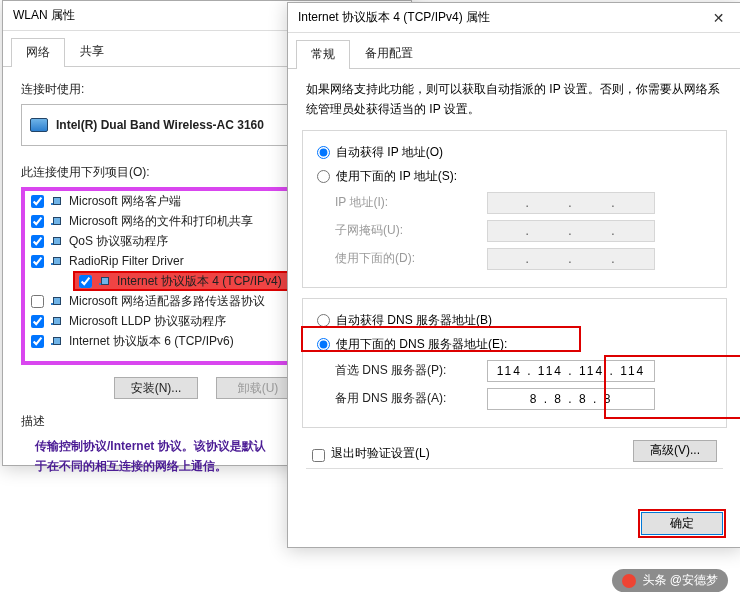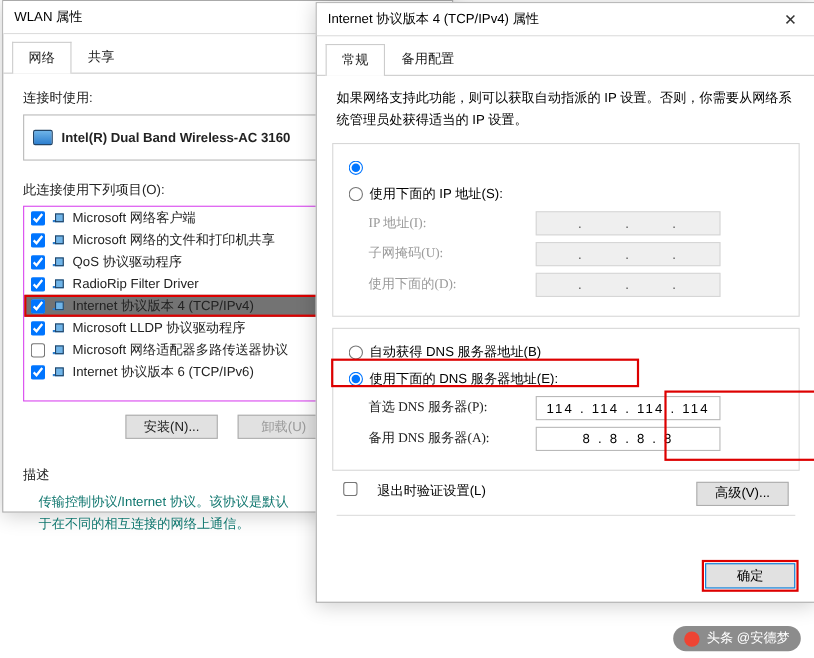--- a/index.html
+++ b/index.html
@@ -14,50 +14,50 @@
 
 
 .wlan { left: 2px; top: 0; width: 410px; height: 466px; }
 .tabbar { display: flex; padding: 6px 8px 0 8px; border-bottom: 1px solid #ccc; }
 .tab { padding: 5px 14px 6px; border: 1px solid transparent; border-bottom: none; font-size:12px; color:#222;}
 .tab.active { border-color: #ccc; background: #fff; position: relative; top: 1px; }
 .body { padding: 14px 18px 10px 18px; color:#222; font-size:12px;}
 .section-label { margin-bottom: 6px; }
 .adapter-box { border: 1px solid #b9b9b9; height: 42px; padding: 6px 8px; display: flex; align-items: center; background:#fff;font-weight:bold;}
 .adapter-icon { width: 18px; height: 14px; display:inline-block; margin-right:8px; background: linear-gradient(#6fb4e8,#2d7fcf); border:1px solid #246; border-radius:2px; }
-.item-list { border: 1px solid #d946ef; height: 178px; overflow-y: scroll; background:#fff; margin-top:6px; position:relative;}
+.item-list { border: 4px solid #d946ef; height: 178px; overflow-y: scroll; background:#fff; margin-top:6px; position:relative;}
 .item-row { display:flex; align-items:center; height:20px; padding:0 4px; font-size:12px;}
-.item-row.selected-hl { outline: 2px solid #dd0000; outline-offset:-2px; background:#737373; }
+.item-row.selected-hl { outline: 2px solid #dd0000; outline-offset:-2px; background:#ef4444;margin-left:48px; }
 .item-row input[type=checkbox]{ width:13px;height:13px;margin:0 5px 0 2px;}
 .net-icon { width:14px;height:12px; display:inline-block; margin-right:6px; position:relative;}
 .net-icon::before{content:"";position:absolute;left:2px;top:8px;width:10px;height:2px;background:#2d7fcf;}
 .net-icon::after{content:"";position:absolute;left:4px;top:2px;width:6px;height:6px;background:#6fb4e8;border:1px solid #246;}
 .btnrow{ display:flex; justify-content:center; gap:18px; margin-top:12px;}
 .winbutton{ min-width:84px; height:22px; border:1px solid #adadad; background:#e1e1e1; font-size:12px; display:flex;align-items:center;justify-content:center; padding:0 10px;}
 .winbutton.disabled{ color:#9a9a9a; }
-.desc-label{ margin-top:24px;}
-.desc-box{ color:#0f766e; font-size:12px; padding:6px 0 0 14px; line-height:1.7;}
+.desc-label{ margin-top:14px;}
+.desc-box{ color:#4c1d95; font-size:12px; padding:6px 0 0 14px; line-height:1.7;font-weight:bold;}
 .bottom-ok { position:absolute; bottom:8px; right:38px; }
 
 
 .ipv4 { left: 287px; top: 2px; width: 455px; height: 546px; }
 .groupbox{ border:1px solid #d7d7d7; margin:10px 14px; padding:10px 14px 14px;}
 .helptext{ font-size:12px; line-height:1.7; margin:10px 18px 8px 18px;}
 .radio-row{ display:flex; align-items:center; height:24px; font-size:12px;}
 .radio-row input{ margin:0 6px 0 0; width:13px;height:13px;}
 .field-row{ display:flex; align-items:center; height:28px;}
-.field-label{ width:170px; font-size:12px; color:#222; padding-left:18px;font-family:Liberation Serif, serif;}
+.field-label{ width:170px; font-size:12px; color:#222; padding-left:18px;}
 .field-label.disabled{ color:#9a9a9a;}
 .ip-input{ width:168px; height:22px; border:1px solid #b9b9b9; background:#fff; display:flex; align-items:center; justify-content:center; font-size:12px; letter-spacing:2px;}
 .ip-input.disabled{ background:#efefef; border-color:#d6d6d6; color:#777;}
 .ip-dots{ display:flex; width:100%; justify-content:space-evenly; color:#555;}
 .dns-group { position:relative;}
 .dns-hl1{ position:absolute; border:2px solid #dd0000; left:-2px; top:27px; width:280px; height:26px; pointer-events:none;}
 .dns-hl2{ position:absolute; border:2px solid #dd0000; left:301px; top:56px; width:180px; height:64px; pointer-events:none;}
-.chk-row{ display:flex; align-items:flex-start; height:24px; margin:6px 24px 0 24px;gap:12px;}
+.chk-row{ display:flex; align-items:flex-end; height:24px; margin:6px 24px 0 24px;}
 .chk-row input{ width:13px;height:13px;margin:0 6px 0 0;}
 .dlg-buttons{ display:flex; justify-content:flex-end; gap:18px; padding:0 18px; position:absolute; bottom:12px; right:0;}
 .ok-hl{ outline:2px solid #dd0000; outline-offset:1px;}
 .ok-inner{ border:1px solid #0078d7; background:#e1e1e1; min-width:82px; height:23px;display:flex;align-items:center;justify-content:center;}
 .hr{ height:1px; background:#ddd; margin:6px 18px;}
 
 .watermark{ position:absolute; right:12px; bottom:6px; font-size:12px; color:#fff; background:rgba(0,0,0,.45); padding:3px 10px; border-radius:12px; display:flex; align-items:center; gap:6px;}
 .watermark .logo{ width:14px;height:14px;border-radius:50%;background:#e43; display:inline-block;}
 </style>
 </head>
@@ -102,28 +102,28 @@
           <input type="checkbox" checked="" style="">
           <span class="net-icon"></span>
           <span>RadioRip Filter Driver</span>
         </div>
       <div class="item-row selected-hl">
           <input type="checkbox" checked="" style="">
           <span class="net-icon"></span>
           <span>Internet 协议版本 4 (TCP/IPv4)</span>
         </div>
       <div class="item-row">
+          <input type="checkbox" style="">
+          <span class="net-icon"></span>
+          <span>Microsoft 网络适配器多路传送器协议</span>
+        </div>
+      <div class="item-row">
           <input type="checkbox" checked="" style="">
           <span class="net-icon"></span>
           <span>Microsoft LLDP 协议驱动程序</span>
-        </div>
-      <div class="item-row">
-          <input type="checkbox" style="">
-          <span class="net-icon"></span>
-          <span>Microsoft 网络适配器多路传送器协议</span>
         </div>
       <div class="item-row">
           <input type="checkbox" checked="" style="">
           <span class="net-icon"></span>
           <span>Internet 协议版本 6 (TCP/IPv6)</span>
         </div>
     </div>
     <div class="btnrow">
       <div class="winbutton">安装(N)...</div>
       <div class="winbutton disabled">卸载(U)</div>
@@ -147,20 +147,21 @@
   <div class="tabbar">
     <div class="tab active">常规</div>
     <div class="tab">备用配置</div>
   </div>
 
   <div class="helptext">如果网络支持此功能，则可以获取自动指派的 IP 设置。否则，你需要从网络系统管理员处获得适当的 IP 设置。</div>
 
   <div class="groupbox">
     <label class="radio-row">
         <input type="radio" name="ip" checked="" style="">
+        <span>自动获得 IP 地址(O)</span>
       </label>
     <label class="radio-row">
         <input type="radio" name="ip" style="">
         <span>使用下面的 IP 地址(S):</span>
       </label>
     <div class="field-row">
         <div class="field-label disabled">IP 地址(I):</div>
         <div class="ip-input disabled">
           <span class="ip-dots">
             <span>.</span>

